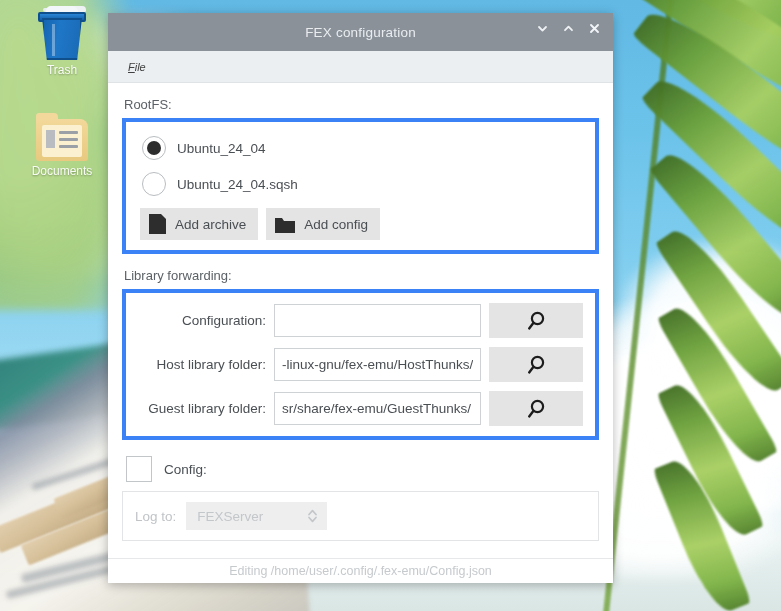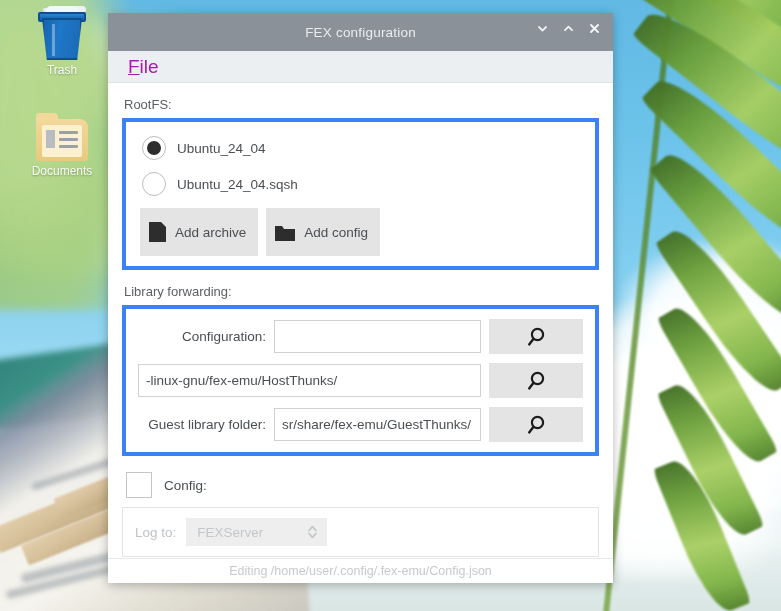--- a/index.html
+++ b/index.html
@@ -225,23 +225,24 @@
   .menubar {
     height: 31px;
     background: #eceff1;
     border-bottom: 1px solid #dfe3e6;
     display: flex;
     align-items: center;
     padding-left: 14px;
     flex: 0 0 auto;
   }
   .menu-item {
-    font-size: 19px;
-    color: #a21caf;
+    font-size: 11px;
+    color: #404040;
     padding: 2px 6px;
+    font-style: italic;
   }
   .menu-item .mn { text-decoration: underline; }
 
   .tabbar {
     display: flex;
     height: 35px;
     flex: 0 0 auto;
     background: #333333;
   }
   .tab {
@@ -289,21 +290,21 @@
   }
   .radio.checked::after {
     content: ""; width: 14px; height: 14px; border-radius: 50%; background: #2d2d2d;
   }
   .radio-label { font-size: 13.5px; color: #4a4f54; margin-left: 11px; }
 
   .btn-row { display: flex; gap: 8px; margin-top: 2px; margin-left: 2px; }
   .btn {
     background: #e4e4e4;
     border: none;
-    height: 48px;
+    height: 32px;
     display: flex; align-items: center;
     padding: 0 12px 0 9px;
     font-size: 13.5px;
     color: #4a4f54;
     font-family: "Liberation Sans", sans-serif;
   }
   .btn .bi { margin-right: 9px; display:flex; }
 
   
   .lf-row { display: flex; align-items: center; margin-bottom: 9px; }
@@ -477,20 +478,21 @@
           <div class="lf-label" style="width:128px;">Configuration:</div>
           <input class="lf-input" type="text" value="" style="">
           <div class="lf-browse">
             <svg width="22" height="22" viewBox="0 0 22 22">
               <circle cx="12.5" cy="8.5" r="5.6" stroke="#1c1c1c" stroke-width="2.2" fill="none"></circle>
               <path d="M8.3 13 L4.2 18.4" stroke="#1c1c1c" stroke-width="2.4" stroke-linecap="round"></path>
             </svg>
           </div>
         </div>
         <div class="lf-row">
+          <div class="lf-label" style="width:128px;">Host library folder:</div>
           <input class="lf-input" type="text" value="-linux-gnu/fex-emu/HostThunks/" style="">
           <div class="lf-browse">
             <svg width="22" height="22" viewBox="0 0 22 22">
               <circle cx="12.5" cy="8.5" r="5.6" stroke="#1c1c1c" stroke-width="2.2" fill="none"></circle>
               <path d="M8.3 13 L4.2 18.4" stroke="#1c1c1c" stroke-width="2.4" stroke-linecap="round"></path>
             </svg>
           </div>
         </div>
         <div class="lf-row">
           <div class="lf-label" style="width:128px;">Guest library folder:</div>

